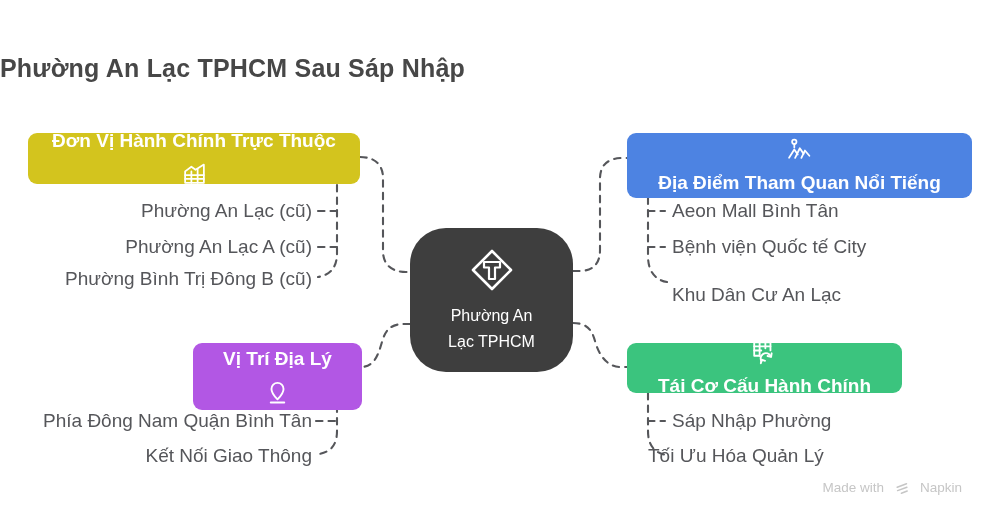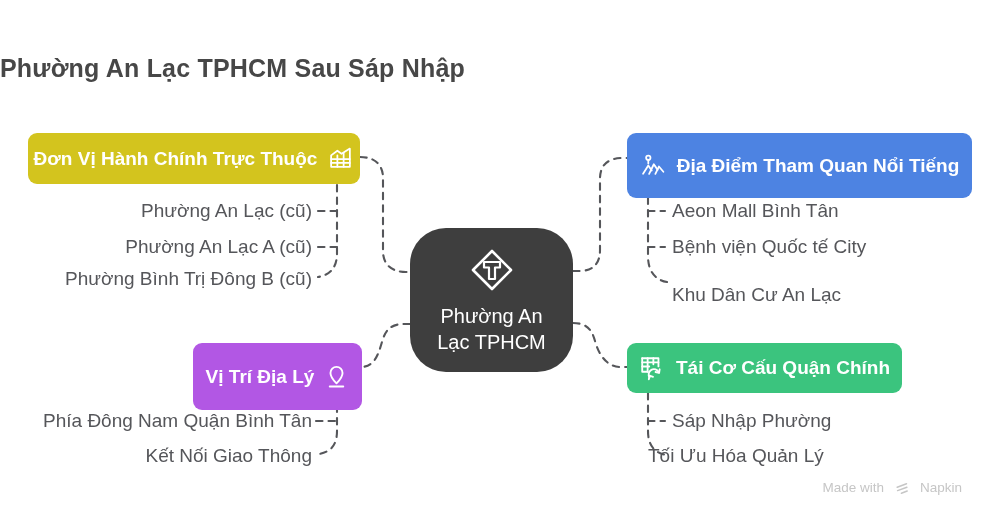--- a/index.html
+++ b/index.html
@@ -9,35 +9,35 @@
   }
   .title {
     position:absolute; top:54px; left:0; right:0; text-align:left;
     font-size:25px; font-weight:bold; color:#474747; letter-spacing:.2px;
   }
   svg.connectors { position:absolute; left:0; top:0; }
   svg.connectors path { fill:none; stroke:#55565a; stroke-width:2.1; stroke-dasharray:6.5 6; stroke-linecap:round; }
 
   .branch-node {
     position:absolute; display:flex; align-items:center; justify-content:center; gap:10px;
-    border-radius:9px; color:#fff; font-weight:bold; font-size:19px; white-space:nowrap;
+    border-radius:9px; color:#fff; font-weight:bold; font-size:19px; white-space:nowrap;flex-direction:column;
   }
   .branch-node .icon { display:flex; align-items:center; }
   .branch-node .icon svg { display:block; }
   #node-admin        { left:28px;  top:133px; width:332px; height:51px; background:#d3c41e; }
   #node-attractions  { left:627px; top:133px; width:345px; height:65px; background:#4d83e2; }
   #node-location     { left:193px; top:343px; width:169px; height:67px; background:#b257e4; }
   #node-restructure  { left:627px; top:343px; width:275px; height:50px; background:#3bc47e; }
 
   .center-node {
     position:absolute; left:410px; top:228px; width:163px; height:144px;
     background:#3e3e3e; border-radius:36px; display:flex; flex-direction:column;
     align-items:center; justify-content:center; color:#fff;
   }
-  .center-label { font-size:20px; line-height:26px; text-align:center; margin-top:5px; }
+  .center-label { font-size:16px; line-height:26px; text-align:center; margin-top:5px; }
 
   .item {
     position:absolute; font-size:19px; color:#55565a; line-height:26px; white-space:nowrap;
   }
   .item.right-align { text-align:center; }
 
   .credit {
     position:absolute; right:34px; top:480px; display:flex; align-items:center; gap:11px;
     font-size:13.5px; color:#c6c6c6; text-decoration:none;
   }
@@ -126,21 +126,21 @@
       <svg width="27" height="26" viewBox="0 0 24 24" fill="none" stroke="#fff" stroke-width="1.7" stroke-linejoin="round" stroke-linecap="round">
         <path d="M2.5 3 H17.5 V10.5"></path>
         <path d="M2.5 3 V15.5 H7.5"></path>
         <path d="M2.5 6.8 H17.5 M2.5 10.6 H9 M7.5 3 V15.5 M12.8 3 V8.5"></path>
         <path d="M9.3 20.8 A4.9 4.9 0 1 1 17.8 16"></path>
         <path d="M18.6 13.2 L18.1 16.6 L14.8 15.7"></path>
         <path d="M9.3 20.8 A4.9 4.9 0 0 0 17.5 19.6" opacity="0"></path>
         <path d="M8.6 22.4 L9.3 19 L12.5 20.1"></path>
       </svg>
     </span>
-    <span>Tái Cơ Cấu Quận Chính</span>
+    <span>Tái Cơ Cấu Hành Chính</span>
   </div>
   <div class="item" style="left:672px; top:408px">Sáp Nhập Phường</div>
   <div class="item" style="left:648px; top:443px">Tối Ưu Hóa Quản Lý</div>
 
   <a class="credit">
     <span>Made with</span>
     <span>
       <svg width="14" height="14" viewBox="0 0 14 14" fill="none" stroke="#c6c6c6" stroke-width="1.5" stroke-linecap="round">
         <path d="M2.2 6.2 L11.5 2.8"></path>
         <path d="M2.6 9.6 L11.9 6.2"></path>

